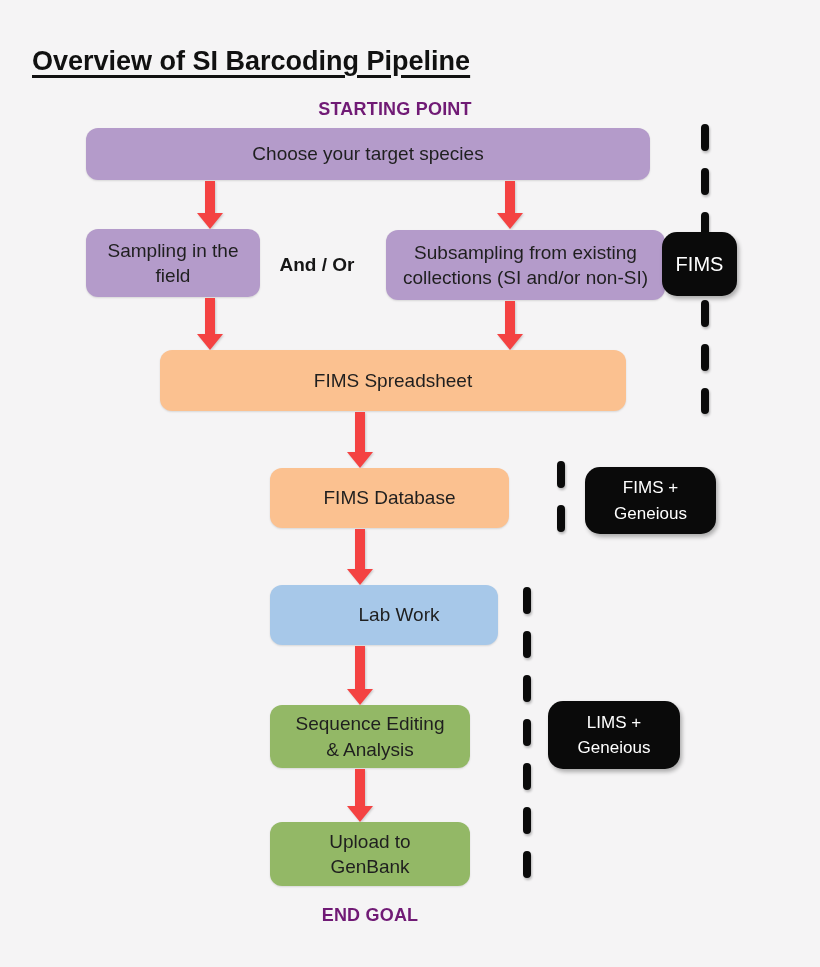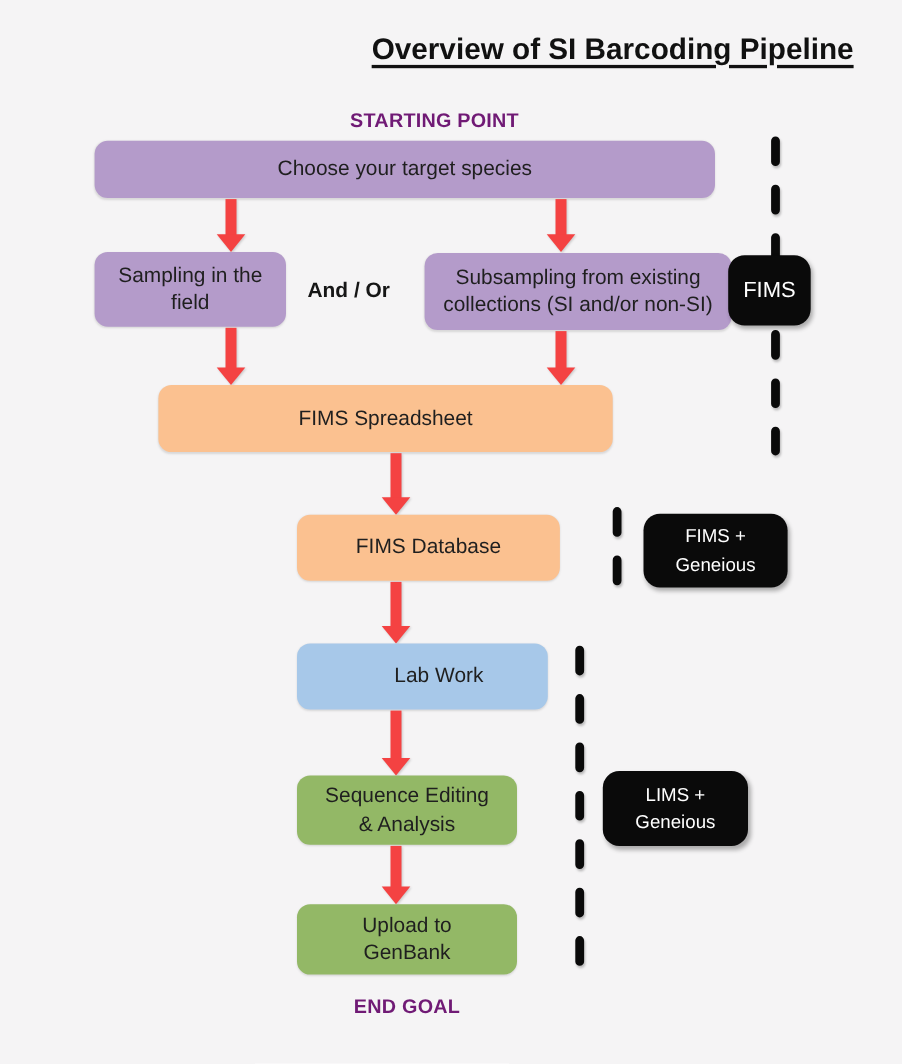--- a/index.html
+++ b/index.html
@@ -27,22 +27,22 @@
     stroke: #0a0a0a;
     stroke-width: 8;
     stroke-linecap: round;
     stroke-dasharray: 19 25;
   }
 
   
   .title {
     position: absolute;
     left: 0; top: 30px; width: 760px;
-    margin: 0;
-    text-align: right;
+    margin: 16px;
+    text-align: left;
     font-size: 27px;
     font-weight: bold;
     color: #111;
     text-decoration: underline;
     text-decoration-thickness: 2.5px;
     text-underline-offset: 5px;
     padding-left: 16px;
   }
   .stage-label {
     position: absolute;
@@ -77,21 +77,21 @@
   }
   .node span { white-space: pre-line; }
   .fill-purple { background: var(--purple, #b49bca); }
   .fill-orange { background: var(--orange, #fbc190); }
   .fill-blue   { background: var(--blue,   #a7c8e9); padding-left: 30px; }
   .fill-green  { background: var(--green,  #93b866); }
 
   .pos-choose      { left:  86px; top: 128px; width: 564px; height: 52px; }
   .pos-sampling    { left:  86px; top: 229px; width: 174px; height: 68px; }
   .pos-subsampling { left: 386px; top: 230px; width: 279px; height: 70px; }
-  .pos-spreadsheet { left: 144px; top: 350px; width: 413px; height: 61px; }
+  .pos-spreadsheet { left: 160px; top: 350px; width: 466px; height: 61px; }
   .pos-database    { left: 270px; top: 468px; width: 239px; height: 60px; }
   .pos-labwork     { left: 270px; top: 585px; width: 198px; height: 60px; }
   .pos-seqedit     { left: 270px; top: 705px; width: 200px; height: 63px; }
   .pos-upload      { left: 270px; top: 822px; width: 200px; height: 64px; }
 
   
   .badge {
     position: absolute;
     display: flex;
     align-items: center;

